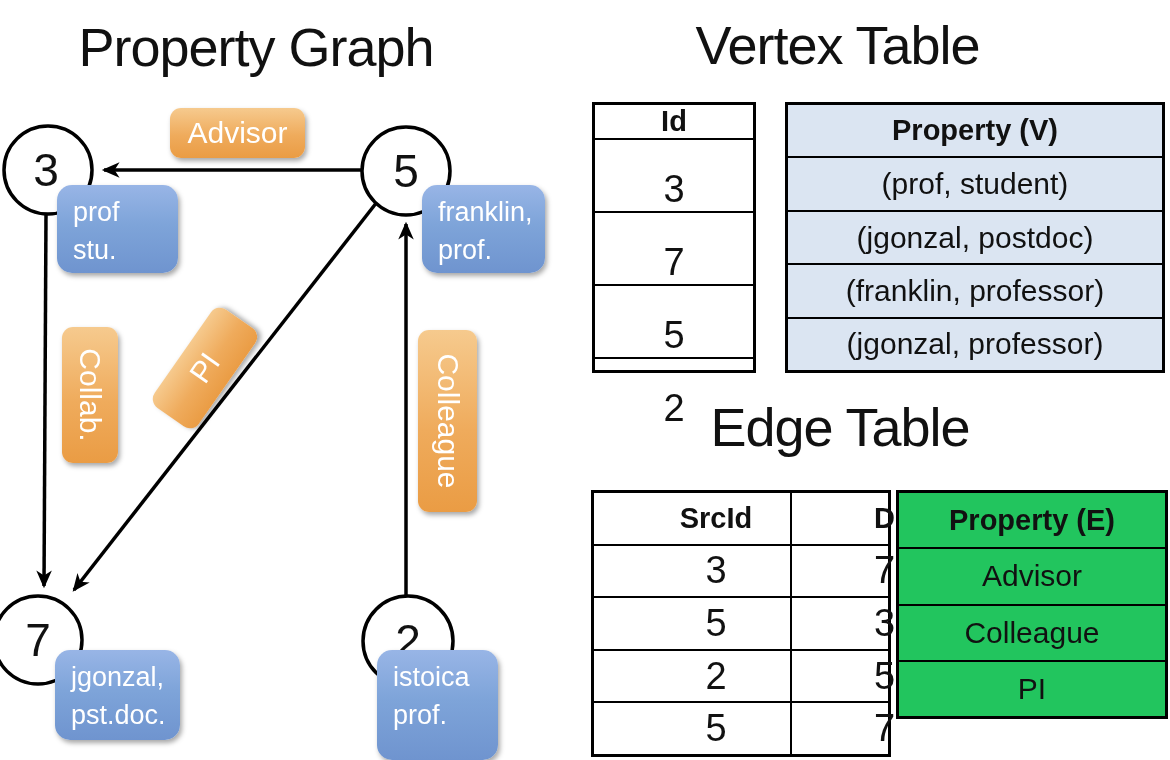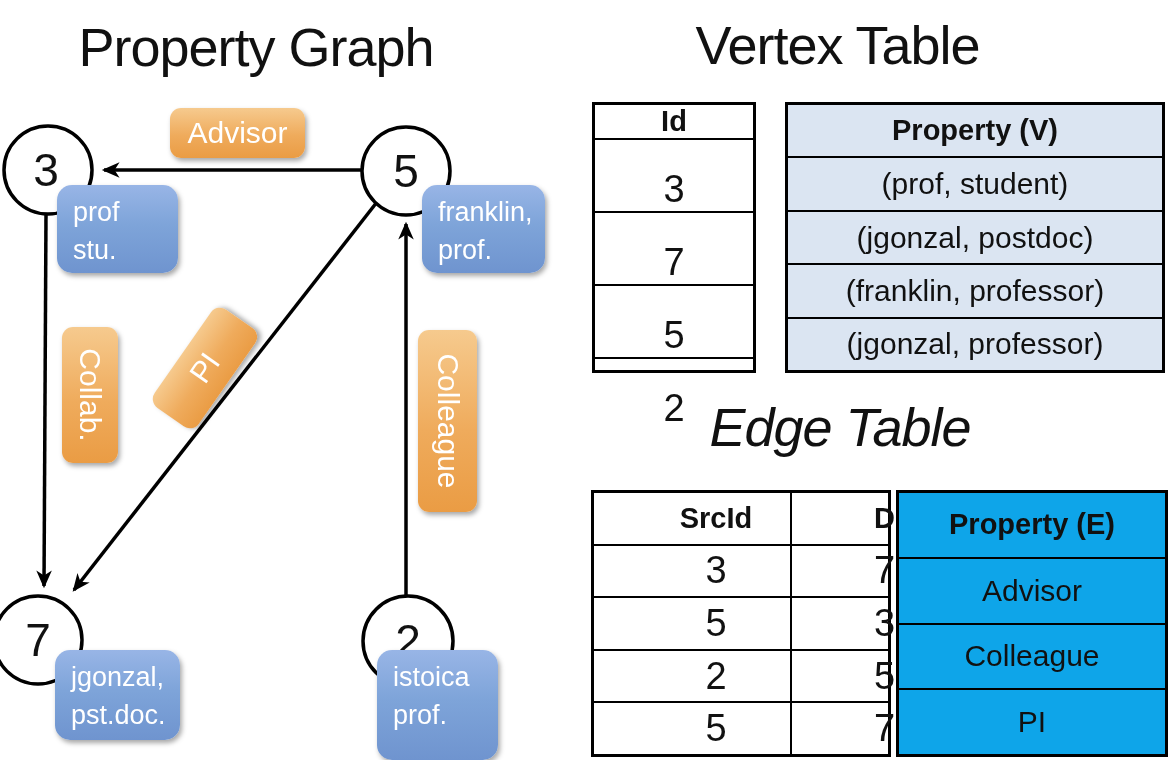--- a/index.html
+++ b/index.html
@@ -114,21 +114,21 @@
 </div>
 
 <div class="abs tbl-block" style="left:785px; top:102px; width:380px; height:271px; background:#dbe5f2;">
   <div class="tbl-row hdr">Property (V)</div>
   <div class="tbl-row">(prof, student)</div>
   <div class="tbl-row">(jgonzal, postdoc)</div>
   <div class="tbl-row">(franklin, professor)</div>
   <div class="tbl-row">(jgonzal, professor)</div>
 </div>
 
-<div class="abs big-title" style="left:585px; top:396px; width:510px;font-style:italic;">Edge Table</div>
+<div class="abs big-title" style="left:585px; top:396px; width:510px;">Edge Table</div>
 
 <div class="abs tbl-block" style="left:591px; top:490px; width:300px; height:267px;">
   <div class="tbl-row hdr split">
     <div class="cell">SrcId</div>
     <div class="cell">DstId</div>
   </div>
   <div class="tbl-row num split">
     <div class="cell">3</div>
     <div class="cell">7</div>
   </div>
@@ -139,18 +139,18 @@
   <div class="tbl-row num split">
     <div class="cell">2</div>
     <div class="cell">5</div>
   </div>
   <div class="tbl-row num split">
     <div class="cell">5</div>
     <div class="cell">7</div>
   </div>
 </div>
 
-<div class="abs tbl-block" style="left:896px; top:490px; width:272px; height:267px; background:#0ea5e9;">
+<div class="abs tbl-block" style="left:896px; top:490px; width:272px; height:229px; background:#22c55e;">
   <div class="tbl-row hdr">Property (E)</div>
   <div class="tbl-row">Advisor</div>
   <div class="tbl-row">Colleague</div>
   <div class="tbl-row">PI</div>
 </div>
 
 </body></html>

